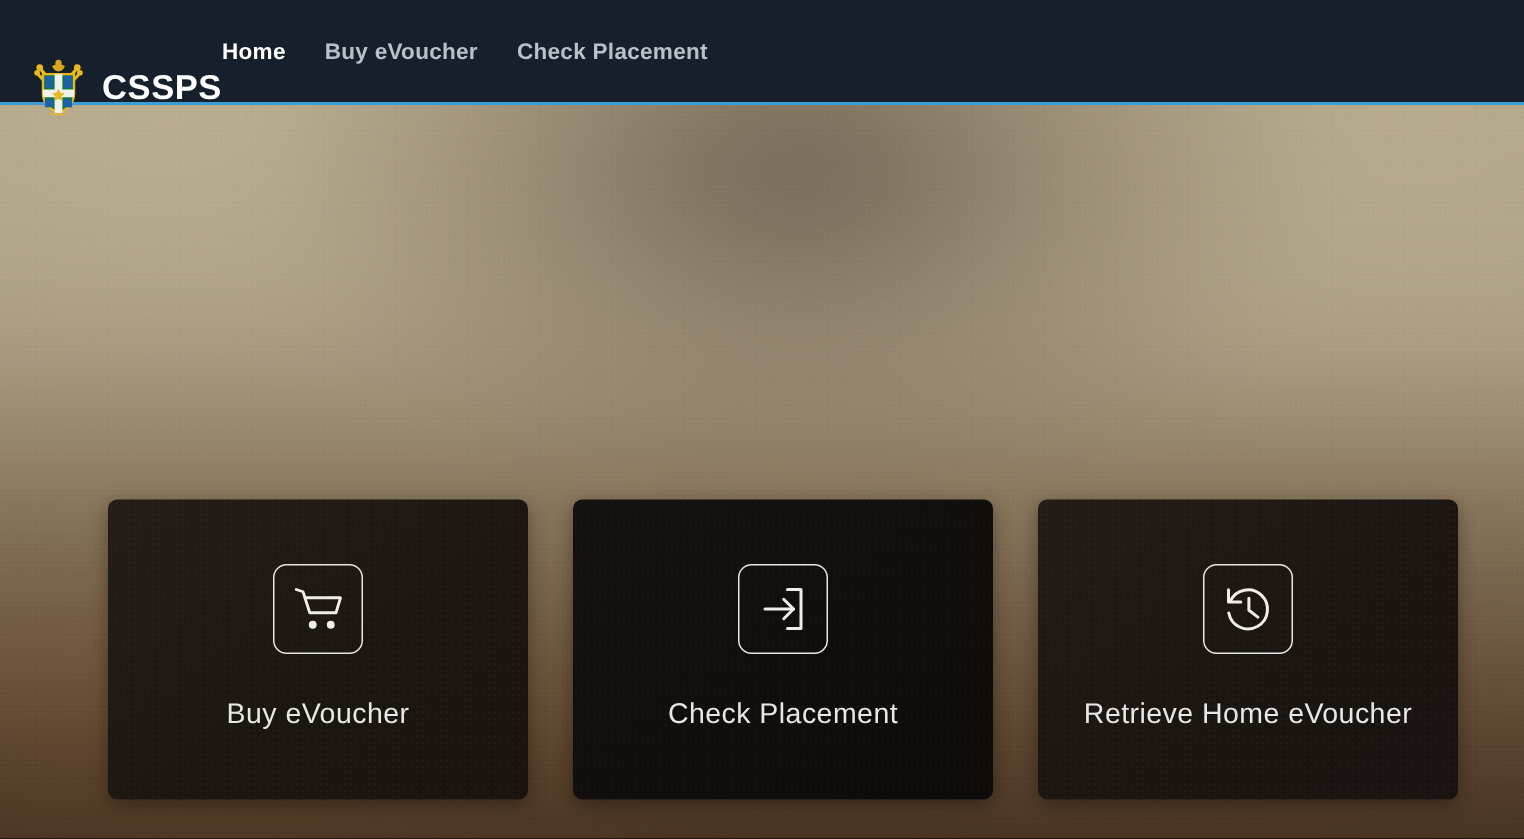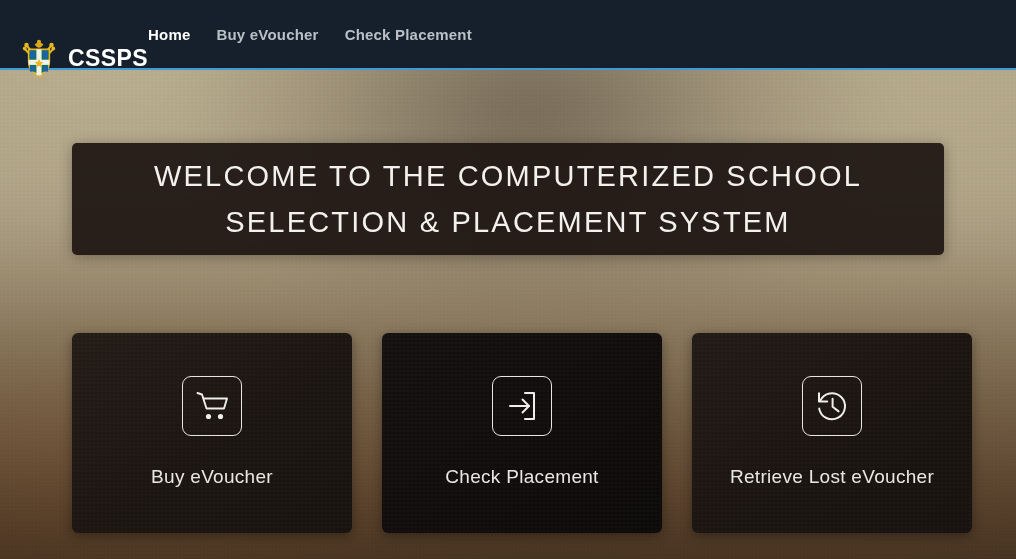--- a/index.html
+++ b/index.html
@@ -234,23 +234,20 @@
     <div class="nav-links">
       <a class="nav-link active" href="#">Home</a>
       <a class="nav-link" href="#">Buy eVoucher</a>
       <a class="nav-link" href="#">Check Placement</a>
     </div>
 
   </div>
 
   <div class="content">
 
-    <div class="hero-banner">
-      <div class="hero-title">WELCOME TO THE COMPUTERIZED SCHOOL SELECTION &amp; PLACEMENT SYSTEM</div>
-    </div>
 
     <div class="cards">
 
       <div class="card card-1">
         <div class="icon-box">
           <svg width="34" height="32" viewBox="0 0 34 32" fill="none" stroke="#f0eeea" stroke-width="1.9" stroke-linecap="round" stroke-linejoin="round">
             <path d="M2.5 3 L7 4.5 L11.5 18.5 L29 18.5 L32 8.5 L9 8.5"></path>
             <circle cx="13.5" cy="26.5" r="2.6" fill="#f0eeea" stroke="none"></circle>
             <circle cx="25.5" cy="26.5" r="2.6" fill="#f0eeea" stroke="none"></circle>
           </svg>
@@ -270,19 +267,19 @@
       </div>
 
       <div class="card card-3">
         <div class="icon-box">
           <svg width="34" height="34" viewBox="0 0 34 34" fill="none" stroke="#f0eeea" stroke-width="2" stroke-linecap="round" stroke-linejoin="round">
             <path d="M5.2 11.8 A13 13 0 1 1 4.2 19.6"></path>
             <path d="M4 4.2 L4 12.4 L12.2 12.4"></path>
             <path d="M17.6 9.8 L17.6 17.8 L23.6 22.4"></path>
           </svg>
         </div>
-        <div class="card-label">Retrieve Lost eVoucher</div>
+        <div class="card-label">Retrieve Home eVoucher</div>
       </div>
 
     </div>
 
   </div>
 </div>
 
 </body></html>

